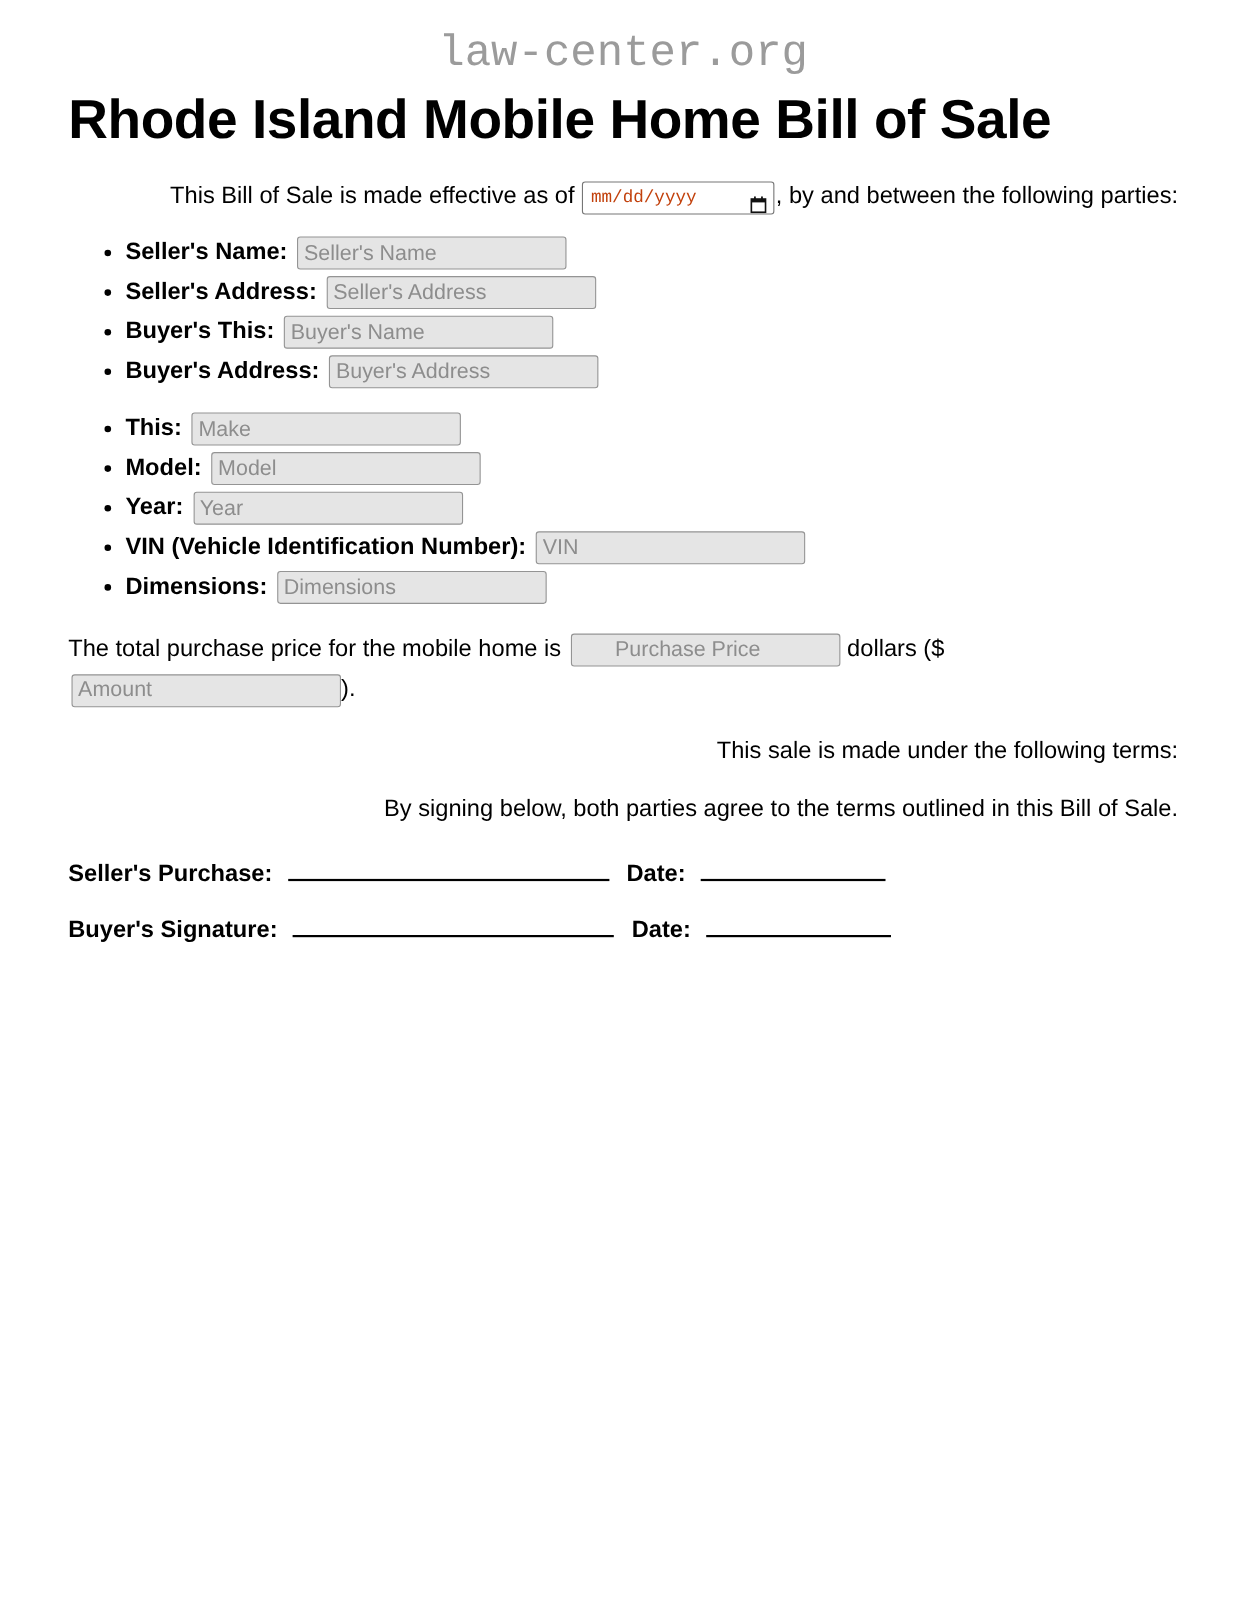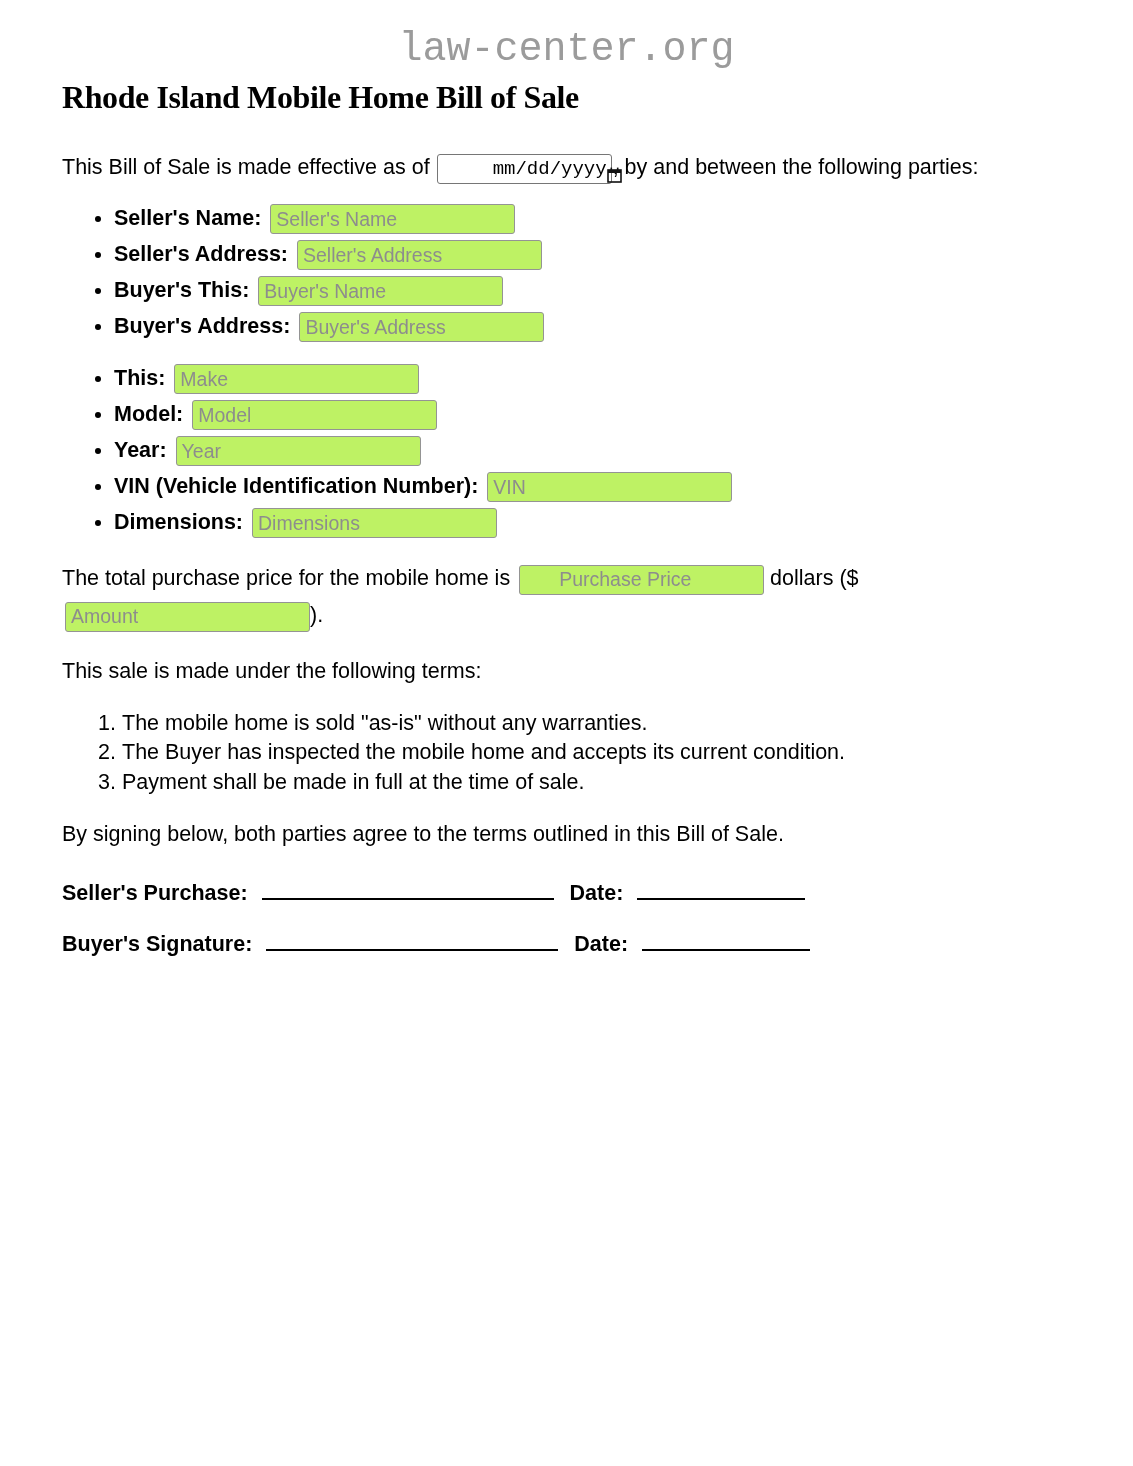--- a/index.html
+++ b/index.html
@@ -26,33 +26,34 @@
     font-family: "Liberation Mono", monospace;
     font-size: 40px;
     color: #9b9b9b;
     letter-spacing: 0px;
     line-height: 1;
     margin: 0 0 4px 0;
     height: 46px;
     white-space: nowrap;
   }
   h1.doc-title {
-    font-family: Liberation Serif, serif;
+    font-family: Liberation Sans, sans-serif;
     font-weight: bold;
-    font-size: 32px;
+    font-size: 50px;
     line-height: 1.12;
-    margin: 0 0 36px 0;
+    margin: 0 0 26px 0;
     letter-spacing: -0.4px;
     color: #000;
   }
   p.para {
     font-size: 21.5px;
     line-height: 1.42;
     margin: 0 0 22px 0;
     color: #000;
+    text-align: right;
   }
   p.para.tight { margin-bottom: 20px; }
   ul.field-list, ol.terms {
     margin: 0 0 22px 0;
     padding-left: 52px;
   }
   ul.field-list { list-style: disc; }
   ol.terms { list-style: decimal; padding-left: 60px; }
   ul.field-list li {
     font-size: 21.5px;
@@ -66,21 +67,21 @@
     margin-bottom: 1px;
   }
   .lbl {
     font-weight: bold;
     font-size: 21.5px;
   }
   input.txt {
     font-family: "Liberation Sans", sans-serif;
     font-size: 19.5px;
     color: #000;
-    background: #bef264;
+    background: #e5e5e5;
     border: 1px solid #949494;
     border-radius: 3px;
     padding: 2px 5px;
     margin: 0 0 0 3px;
     box-sizing: border-box;
     height: 30px;
     vertical-align: middle;
     outline: none;
   }
   input.txt::placeholder { color: #8d8d8d; opacity: 1; }
@@ -100,24 +101,23 @@
     border-radius: 3px;
     background: #fff;
     height: 30px;
     padding: 0 6px 0 7px;
     box-sizing: border-box;
     width: 175px;
     justify-content: space-between;
   }
   .date-text {
     font-family: "Liberation Mono", monospace;
-    font-size: 19px;
-    color: #000000;
+    font-size: 16px;
+    color: #c2410c;
     letter-spacing: 0px;
-    margin-left: 48px;
   }
   .cal-icon { display: inline-block; width: 15px; height: 16px; }
   p.price-line {
     font-size: 21.5px;
     line-height: 1.72;
     margin: 0 0 22px 0;
   }
   .sig-block { margin: 30px 0 0 0; }
   .sig-row {
     font-size: 21.5px;
@@ -207,25 +207,20 @@
 
   <p class="price-line">
     <span>The total purchase price for the mobile home is</span>
     <input class="txt w-price" type="text" placeholder="Purchase Price" style="">
     <span>dollars ($</span>
     <input class="txt w-amount" type="text" placeholder="Amount" style=""><span>).</span>
   </p>
 
   <p class="para">This sale is made under the following terms:</p>
 
-  <ol class="terms">
-    <li>The mobile home is sold "as-is" without any warranties.</li>
-    <li>The Buyer has inspected the mobile home and accepts its current condition.</li>
-    <li>Payment shall be made in full at the time of sale.</li>
-  </ol>
 
   <p class="para">By signing below, both parties agree to the terms outlined in this Bill of Sale.</p>
 
   <div class="sig-block">
     <div class="sig-row">
       <span>Seller's Purchase:</span>
       <span class="sig-line long"></span>
       <span>Date:</span>
       <span class="sig-line short"></span>
     </div>

